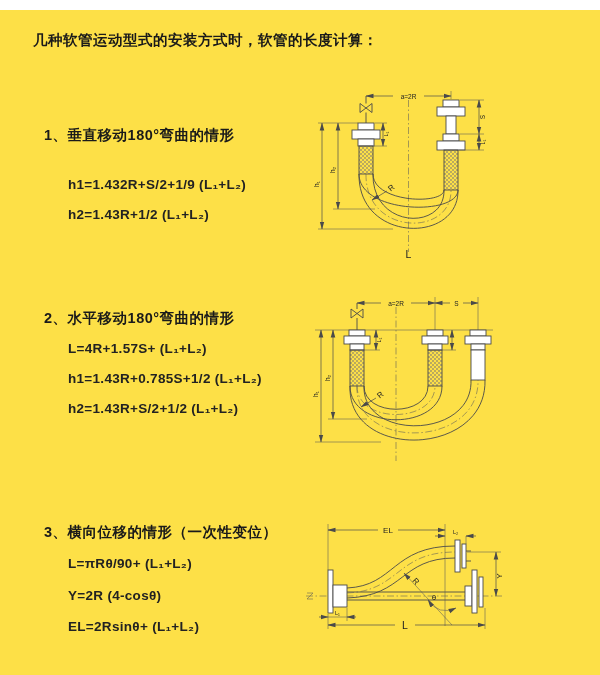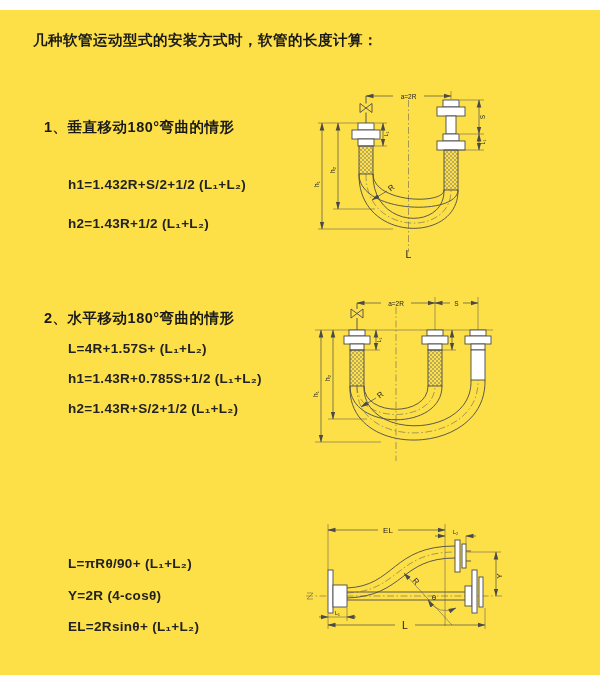--- a/index.html
+++ b/index.html
@@ -32,29 +32,30 @@
   .dm  { font-size:8px; }
   .big { font-size:10.5px; }
 </style>
 </head>
 <body>
 
 <div class="page">
 
   <div class="title">几种软管运动型式的安装方式时，软管的长度计算：</div>
 
-  <div class="sec-heading" style="top:108px">1、垂直移动180°弯曲的情形</div>
-  <div class="formula" style="top:167px">h1=1.432R+S/2+1/2 (L₁+L₂)</div>
-  <div class="formula" style="top:206px">h2=1.43R+1/2 (L₁+L₂)</div>
+  <div class="sec-heading" style="top:116px">1、垂直移动180°弯曲的情形</div>
+  <div class="formula" style="top:167px">h1=1.432R+S/2+1/9 (L₁+L₂)</div>
+  <div class="formula" style="top:197px">h2=1.43R+1/2 (L₁+L₂)</div>
 
   <div class="sec-heading" style="top:299px">2、水平移动180°弯曲的情形</div>
   <div class="formula" style="top:331px">L=4R+1.57S+ (L₁+L₂)</div>
   <div class="formula" style="top:361px">h1=1.43R+0.785S+1/2 (L₁+L₂)</div>
   <div class="formula" style="top:391px">h2=1.43R+S/2+1/2 (L₁+L₂)</div>
 
+  <div class="sec-heading" style="top:513px">3、横向位移的情形（一次性变位）</div>
   <div class="formula" style="top:546px">L=πRθ/90+ (L₁+L₂)</div>
   <div class="formula" style="top:578px">Y=2R (4-cosθ)</div>
   <div class="formula" style="top:609px">EL=2Rsinθ+ (L₁+L₂)</div>
 
   <svg class="diagram" style="left:313px;top:76px" width="240" height="178" viewBox="0 0 240 178">
     <defs>
       <marker id="ar" viewBox="0 0 8 6" markerWidth="8" markerHeight="6" refX="7.5" refY="3" orient="auto-start-reverse" markerUnits="userSpaceOnUse">
         <path d="M0,0.7 L8,3 L0,5.3 Z" fill="#4a4a4a"></path>
       </marker>
       <pattern id="xhatch" width="4" height="4" patternUnits="userSpaceOnUse">

